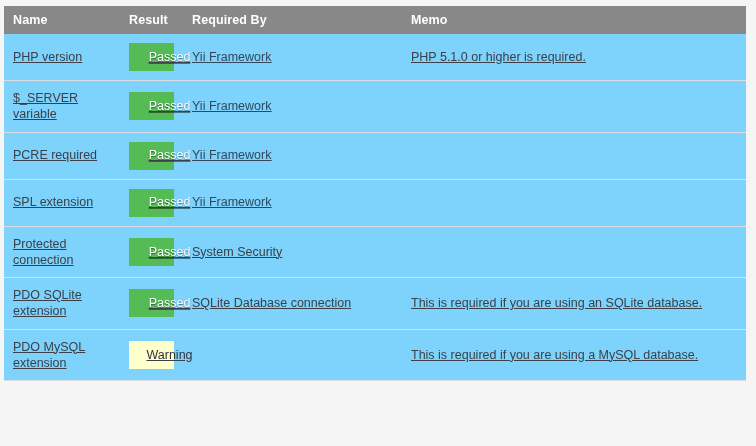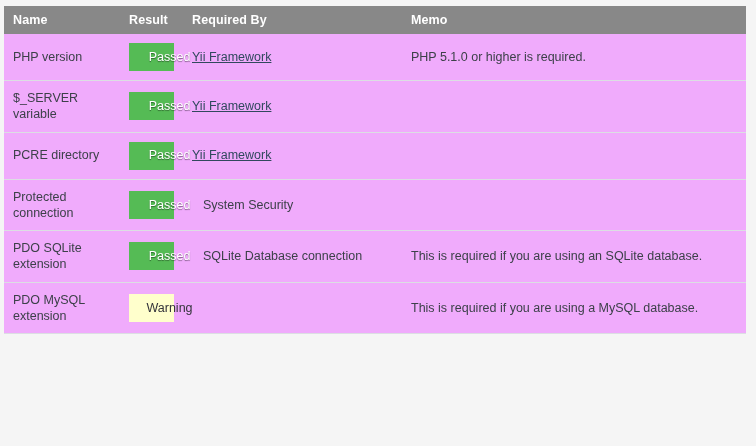--- a/index.html
+++ b/index.html
@@ -35,27 +35,28 @@
     font-weight: bold;
     font-size: 12.5px;
     text-align: left;
     padding: 7px 9px 7px 9px;
     border: none;
     vertical-align: middle;
     letter-spacing: 0.1px;
   }
 
   .req-table tbody td {
-    background: #f0abfc;
+    background: #7dd3fc;
     color: #3c4049;
     padding: 9px 9px 9px 9px;
     border-top: 1px solid #ffffff;
     border-bottom: 1px solid #dcdee3;
     vertical-align: middle;
     line-height: 1.30;
+    text-decoration: underline;
   }
 
   
   .col-name   { width: 116px; }
   .col-result { width: 63px; }
   .col-reqby  { width: 219px; }
   .col-memo   { width: 344px; }
 
   td.cell-name  { padding-left: 10px; padding-right: 6px; }
   td.cell-reqby { padding-left: 11px; }
@@ -96,21 +97,21 @@
     font-weight: normal;
   }
 
   .req-link {
     color: #31485e;
     text-decoration: underline;
     cursor: pointer;
     margin-top: 28px;
   }
 
-  .plain-text { color: #3c4049; margin-left: 11px; }
+  .plain-text { color: #3c4049; }
 
   
   .req-table tbody tr:first-child td { border-top: none; }
 </style>
 </head>
 <body>
 
 <div id="page">
 
   <table class="req-table">
@@ -139,21 +140,29 @@
         </tr>
         <tr>
           <td class="cell-name">$_SERVER variable</td>
           <td class="cell-result">
             <div class="result-box result-passed">Passed</div>
           </td>
           <td class="cell-reqby"><span class="req-link">Yii Framework</span></td>
           <td class="cell-memo"></td>
         </tr>
         <tr>
-          <td class="cell-name">PCRE directory</td>
+          <td class="cell-name">PCRE required</td>
+          <td class="cell-result">
+            <div class="result-box result-passed">Passed</div>
+          </td>
+          <td class="cell-reqby"><span class="req-link">Yii Framework</span></td>
+          <td class="cell-memo"></td>
+        </tr>
+        <tr>
+          <td class="cell-name">SPL extension</td>
           <td class="cell-result">
             <div class="result-box result-passed">Passed</div>
           </td>
           <td class="cell-reqby"><span class="req-link">Yii Framework</span></td>
           <td class="cell-memo"></td>
         </tr>
         <tr>
           <td class="cell-name">Protected connection</td>
           <td class="cell-result">
             <div class="result-box result-passed">Passed</div>

